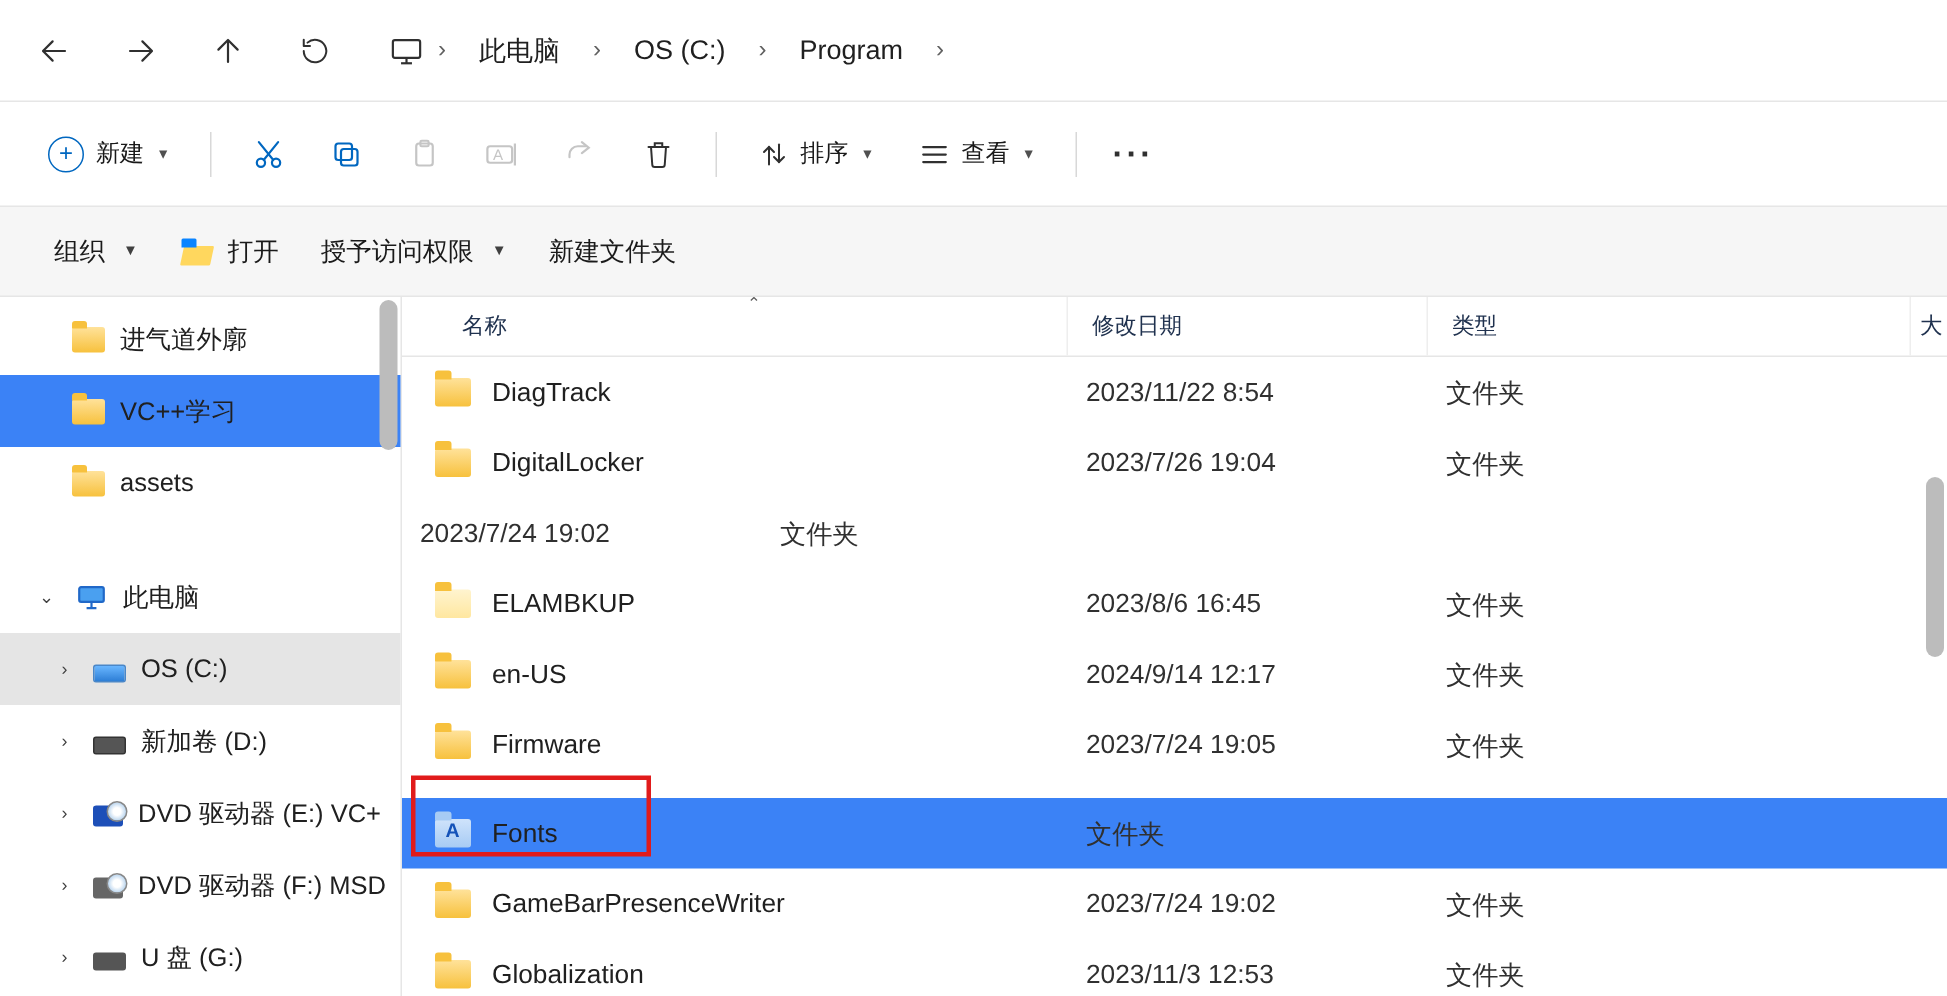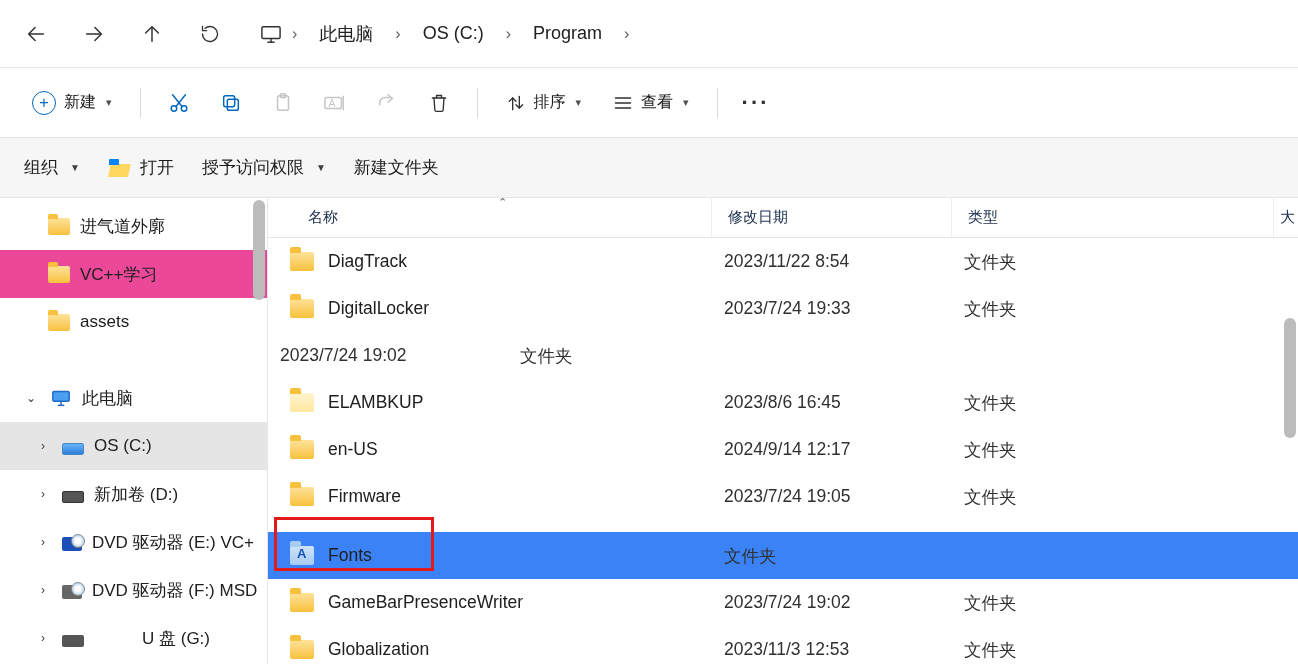--- a/index.html
+++ b/index.html
@@ -103,21 +103,21 @@
     line-height: 1;
   }
   .disabled { color: #b0b0b0 !important; }
   .disabled svg { opacity: 0.45; }
   
   .cmdbar {
     height: 60px;
     display: flex;
     align-items: center;
     gap: 28px;
-    padding: 0 24px;
+    padding: 0 36px;
     background: #f6f6f6;
     border-bottom: 1px solid #e6e6e6;
   }
   .cmdbar .cmd {
     font-size: 17px;
     color: #1a1a1a;
     display: flex;
     align-items: center;
     gap: 10px;
   }
@@ -171,21 +171,21 @@
   .sb-item {
     height: 48px;
     display: flex;
     align-items: center;
     gap: 10px;
     padding-left: 48px;
     font-size: 17px;
     cursor: default;
   }
   .sb-top .sb-item { padding-left: 48px; }
-  .sb-item.selected { background: #ec4899; align-items: center; }
+  .sb-item.selected { background: #3b82f6; align-items: center; }
   .sb-item.selected2 { background: #e5e5e5; }
   .sb-spacer { height: 28px; }
   .sb-chev {
     width: 18px;
     color: #404040;
     font-size: 12px;
     display:inline-flex;
     justify-content:center;
   }
   .sb-line2 .sb-item { padding-left: 22px; }
@@ -505,21 +505,21 @@
           <span style="white-space:nowrap; overflow:hidden;">DVD 驱动器 (E:) VC+</span>
         </div>
         <div class="sb-item">
           <span class="sb-chev">›</span>
           <span class="icon-dvd grey"></span>
           <span style="white-space:nowrap; overflow:hidden;text-align:right;">DVD 驱动器 (F:) MSD</span>
         </div>
         <div class="sb-item">
           <span class="sb-chev">›</span>
           <span class="icon-usb"></span>
-          <span style="white-space:nowrap; overflow:hidden;margin-left:48px;">U 盘 (G:)</span>
+          <span style="white-space:nowrap; overflow:hidden;">U 盘 (G:)</span>
         </div>
       </div>
   </div>
 
   <div class="content">
     <div class="content-scroll-thumb"></div>
     <div class="cols-header">
       <div class="col-name">
         <span>名称</span>
         <span class="sort-caret">⌃</span>
@@ -541,21 +541,21 @@
             <span>DiagTrack</span>
           </div>
           <div class="c-date">2023/11/22 8:54</div>
           <div class="c-type">文件夹</div>
         </div>
         <div class="row">
           <div class="c-name">
             <span class="row-folder-icon"></span>
             <span>DigitalLocker</span>
           </div>
-          <div class="c-date">2023/7/24 19:33</div>
+          <div class="c-date">2023/7/26 19:04</div>
           <div class="c-type">文件夹</div>
         </div>
         <div class="row">
           <div class="c-date">2023/7/24 19:02</div>
           <div class="c-type">文件夹</div>
         </div>
         <div class="row">
           <div class="c-name">
             <span class="row-folder-icon pale"></span>
             <span>ELAMBKUP</span>

